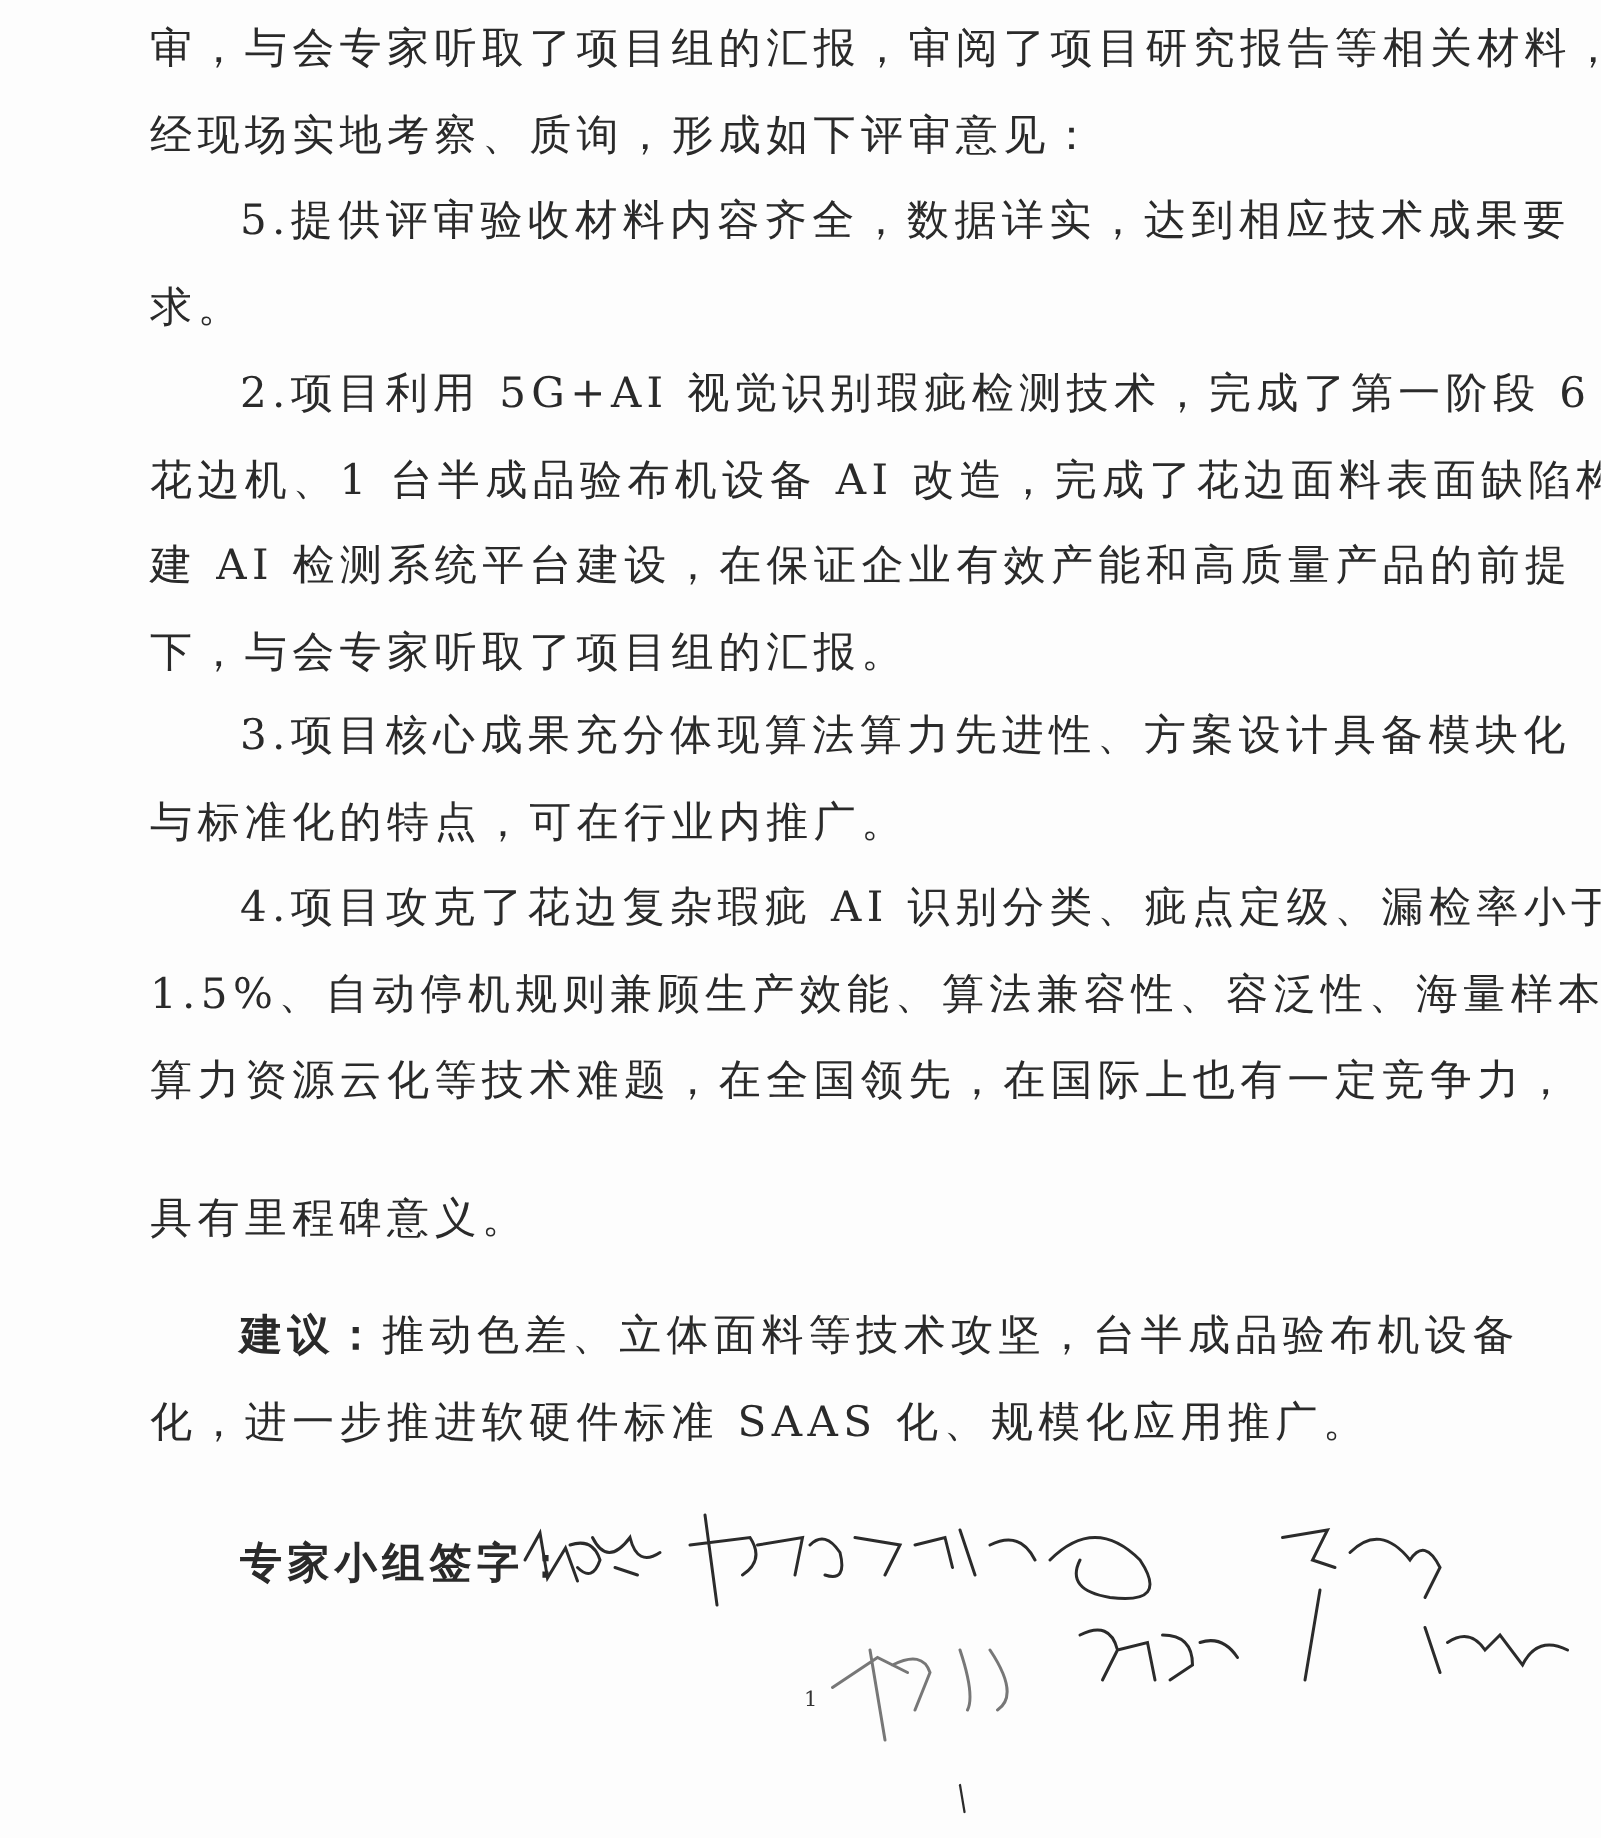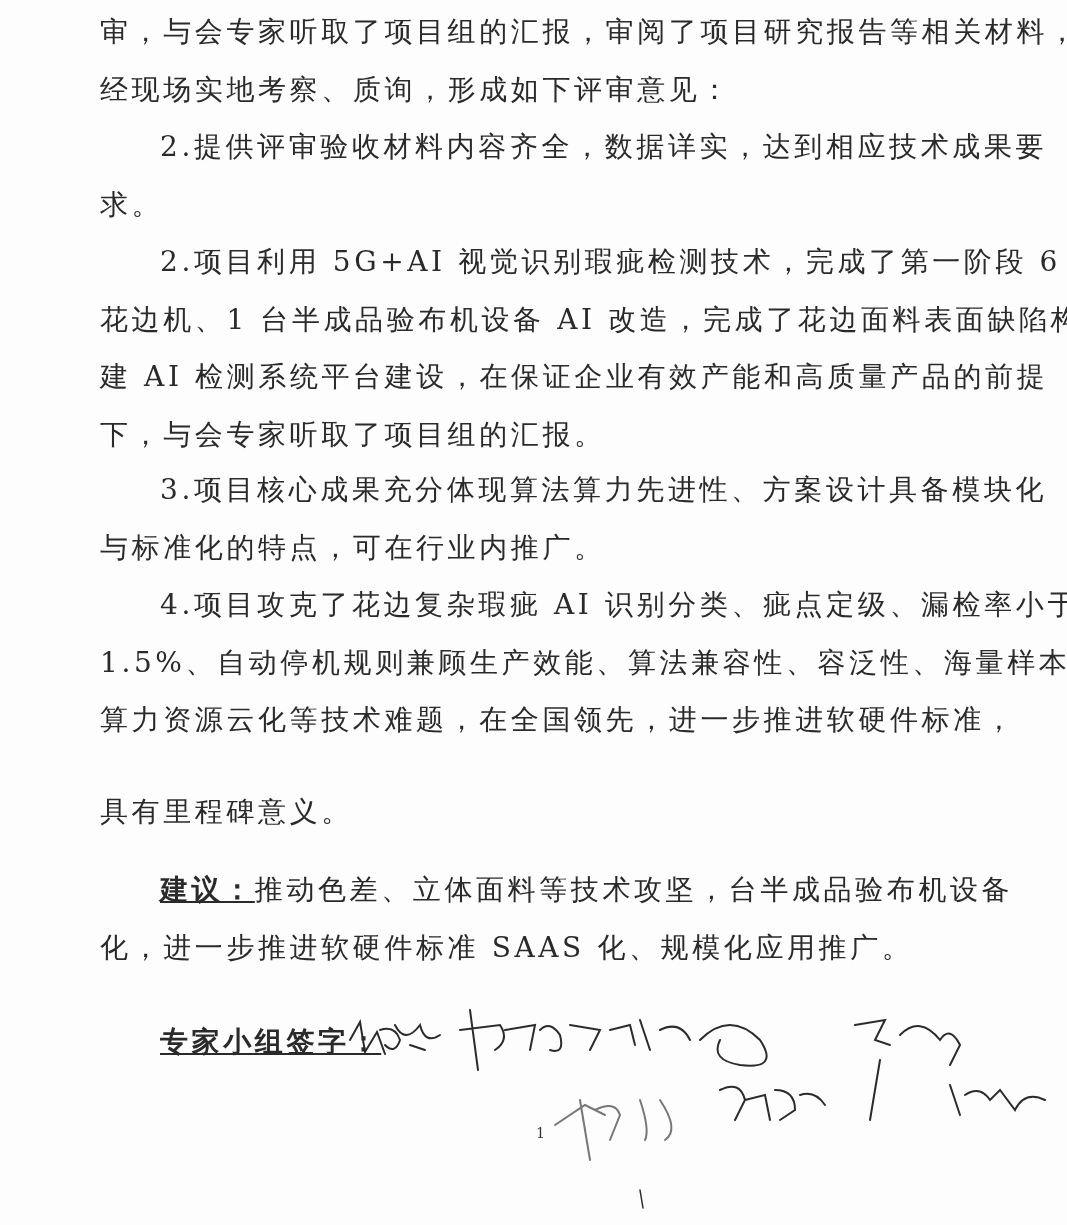--- a/index.html
+++ b/index.html
@@ -1,44 +1,44 @@
 <!DOCTYPE html>
 <html><head>
 <meta charset="utf-8">
 <style>
   html, body { margin:0; padding:0; }
   body { width:1067px; height:1225px; background:#fdfdfd; position:relative; overflow:hidden;
          font-family:"DejaVu Serif","Liberation Serif",serif; color:#2a2a2a; }
   .line { position:absolute; left:100px; font-size:28px; line-height:40px; white-space:nowrap; letter-spacing:3.6px; }
   .ind { left:160px; }
-  .bold { font-weight:bold;text-decoration:underline; }
+  .bold { font-weight:bold; }
   .pageno { position:absolute; left:536px; top:1125px; font-size:14px; color:#333; }
   svg.sigs { position:absolute; left:0; top:0; }
 </style>
 </head>
 <body>
 
 <div>
   <div class="line" style="top:12px">审，与会专家听取了项目组的汇报，审阅了项目研究报告等相关材料，</div>
   <div class="line" style="top:70px">经现场实地考察、质询，形成如下评审意见：</div>
 
-  <div class="line ind" style="top:127px">2.提供评审验收材料内容齐全，数据详实，达到相应技术成果要</div>
+  <div class="line ind" style="top:127px">5.提供评审验收材料内容齐全，数据详实，达到相应技术成果要</div>
   <div class="line" style="top:185px">求。</div>
 
   <div class="line ind" style="top:242px">2.项目利用 5G+AI 视觉识别瑕疵检测技术，完成了第一阶段 6 台</div>
   <div class="line" style="top:300px">花边机、1 台半成品验布机设备 AI 改造，完成了花边面料表面缺陷构</div>
   <div class="line" style="top:357px">建 AI 检测系统平台建设，在保证企业有效产能和高质量产品的前提</div>
   <div class="line" style="top:415px">下，与会专家听取了项目组的汇报。</div>
 
   <div class="line ind" style="top:470px">3.项目核心成果充分体现算法算力先进性、方案设计具备模块化</div>
   <div class="line" style="top:528px">与标准化的特点，可在行业内推广。</div>
 
   <div class="line ind" style="top:585px">4.项目攻克了花边复杂瑕疵 AI 识别分类、疵点定级、漏检率小于</div>
   <div class="line" style="top:643px">1.5%、自动停机规则兼顾生产效能、算法兼容性、容泛性、海量样本</div>
-  <div class="line" style="top:700px">算力资源云化等技术难题，在全国领先，进一步推进软硬件标准，</div>
+  <div class="line" style="top:700px">算力资源云化等技术难题，在全国领先，在国际上也有一定竞争力，</div>
   <div class="line" style="top:792px">具有里程碑意义。</div>
 
   <div class="line ind" style="top:870px"><span class="bold">建议：</span><span>推动色差、立体面料等技术攻坚，台半成品验布机设备</span></div>
   <div class="line" style="top:928px">化，进一步推进软硬件标准 SAAS 化、规模化应用推广。</div>
 
   <div class="line ind bold" style="top:1022px">专家小组签字：</div>
 
   <svg class="sigs" width="1067" height="1225" fill="none" stroke="#2b2b2b" stroke-width="2" stroke-linecap="round">
     <path d="M350 1040 l10 -18 l5 30 l12 -20 l8 22 M380 1030 q15 -5 20 10 q-5 15 -15 5"></path>
     <path d="M395 1025 q10 20 25 0 q5 20 20 10 M410 1045 l15 5"></path>

